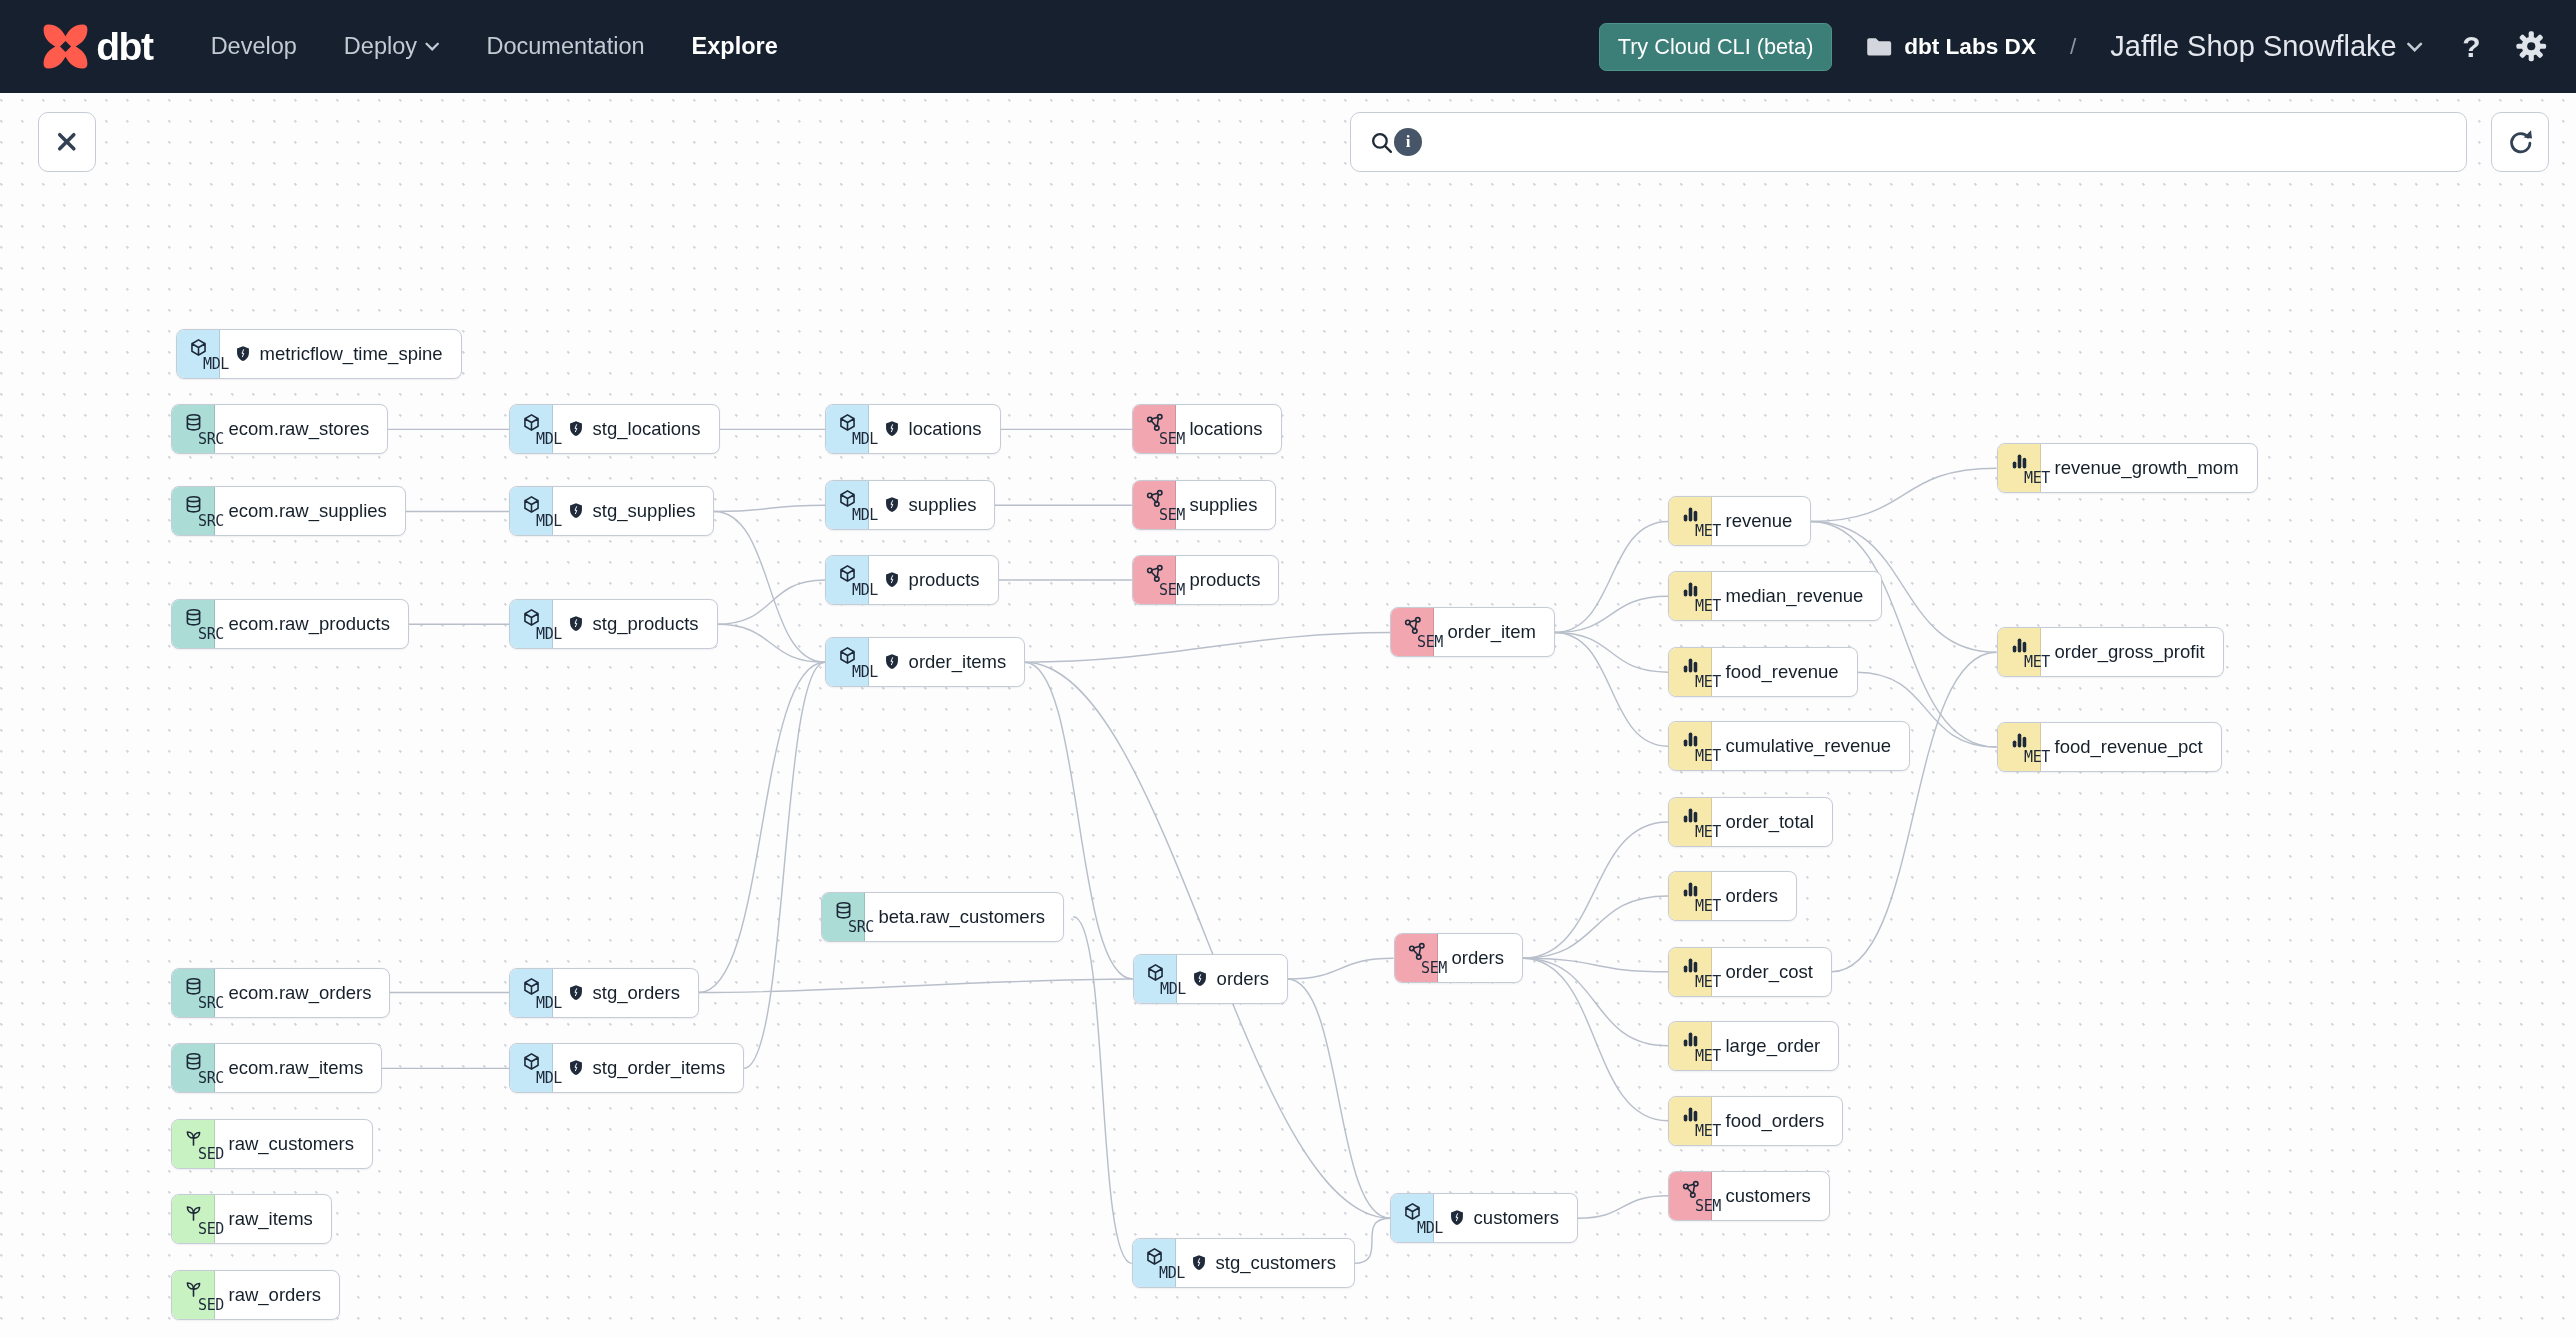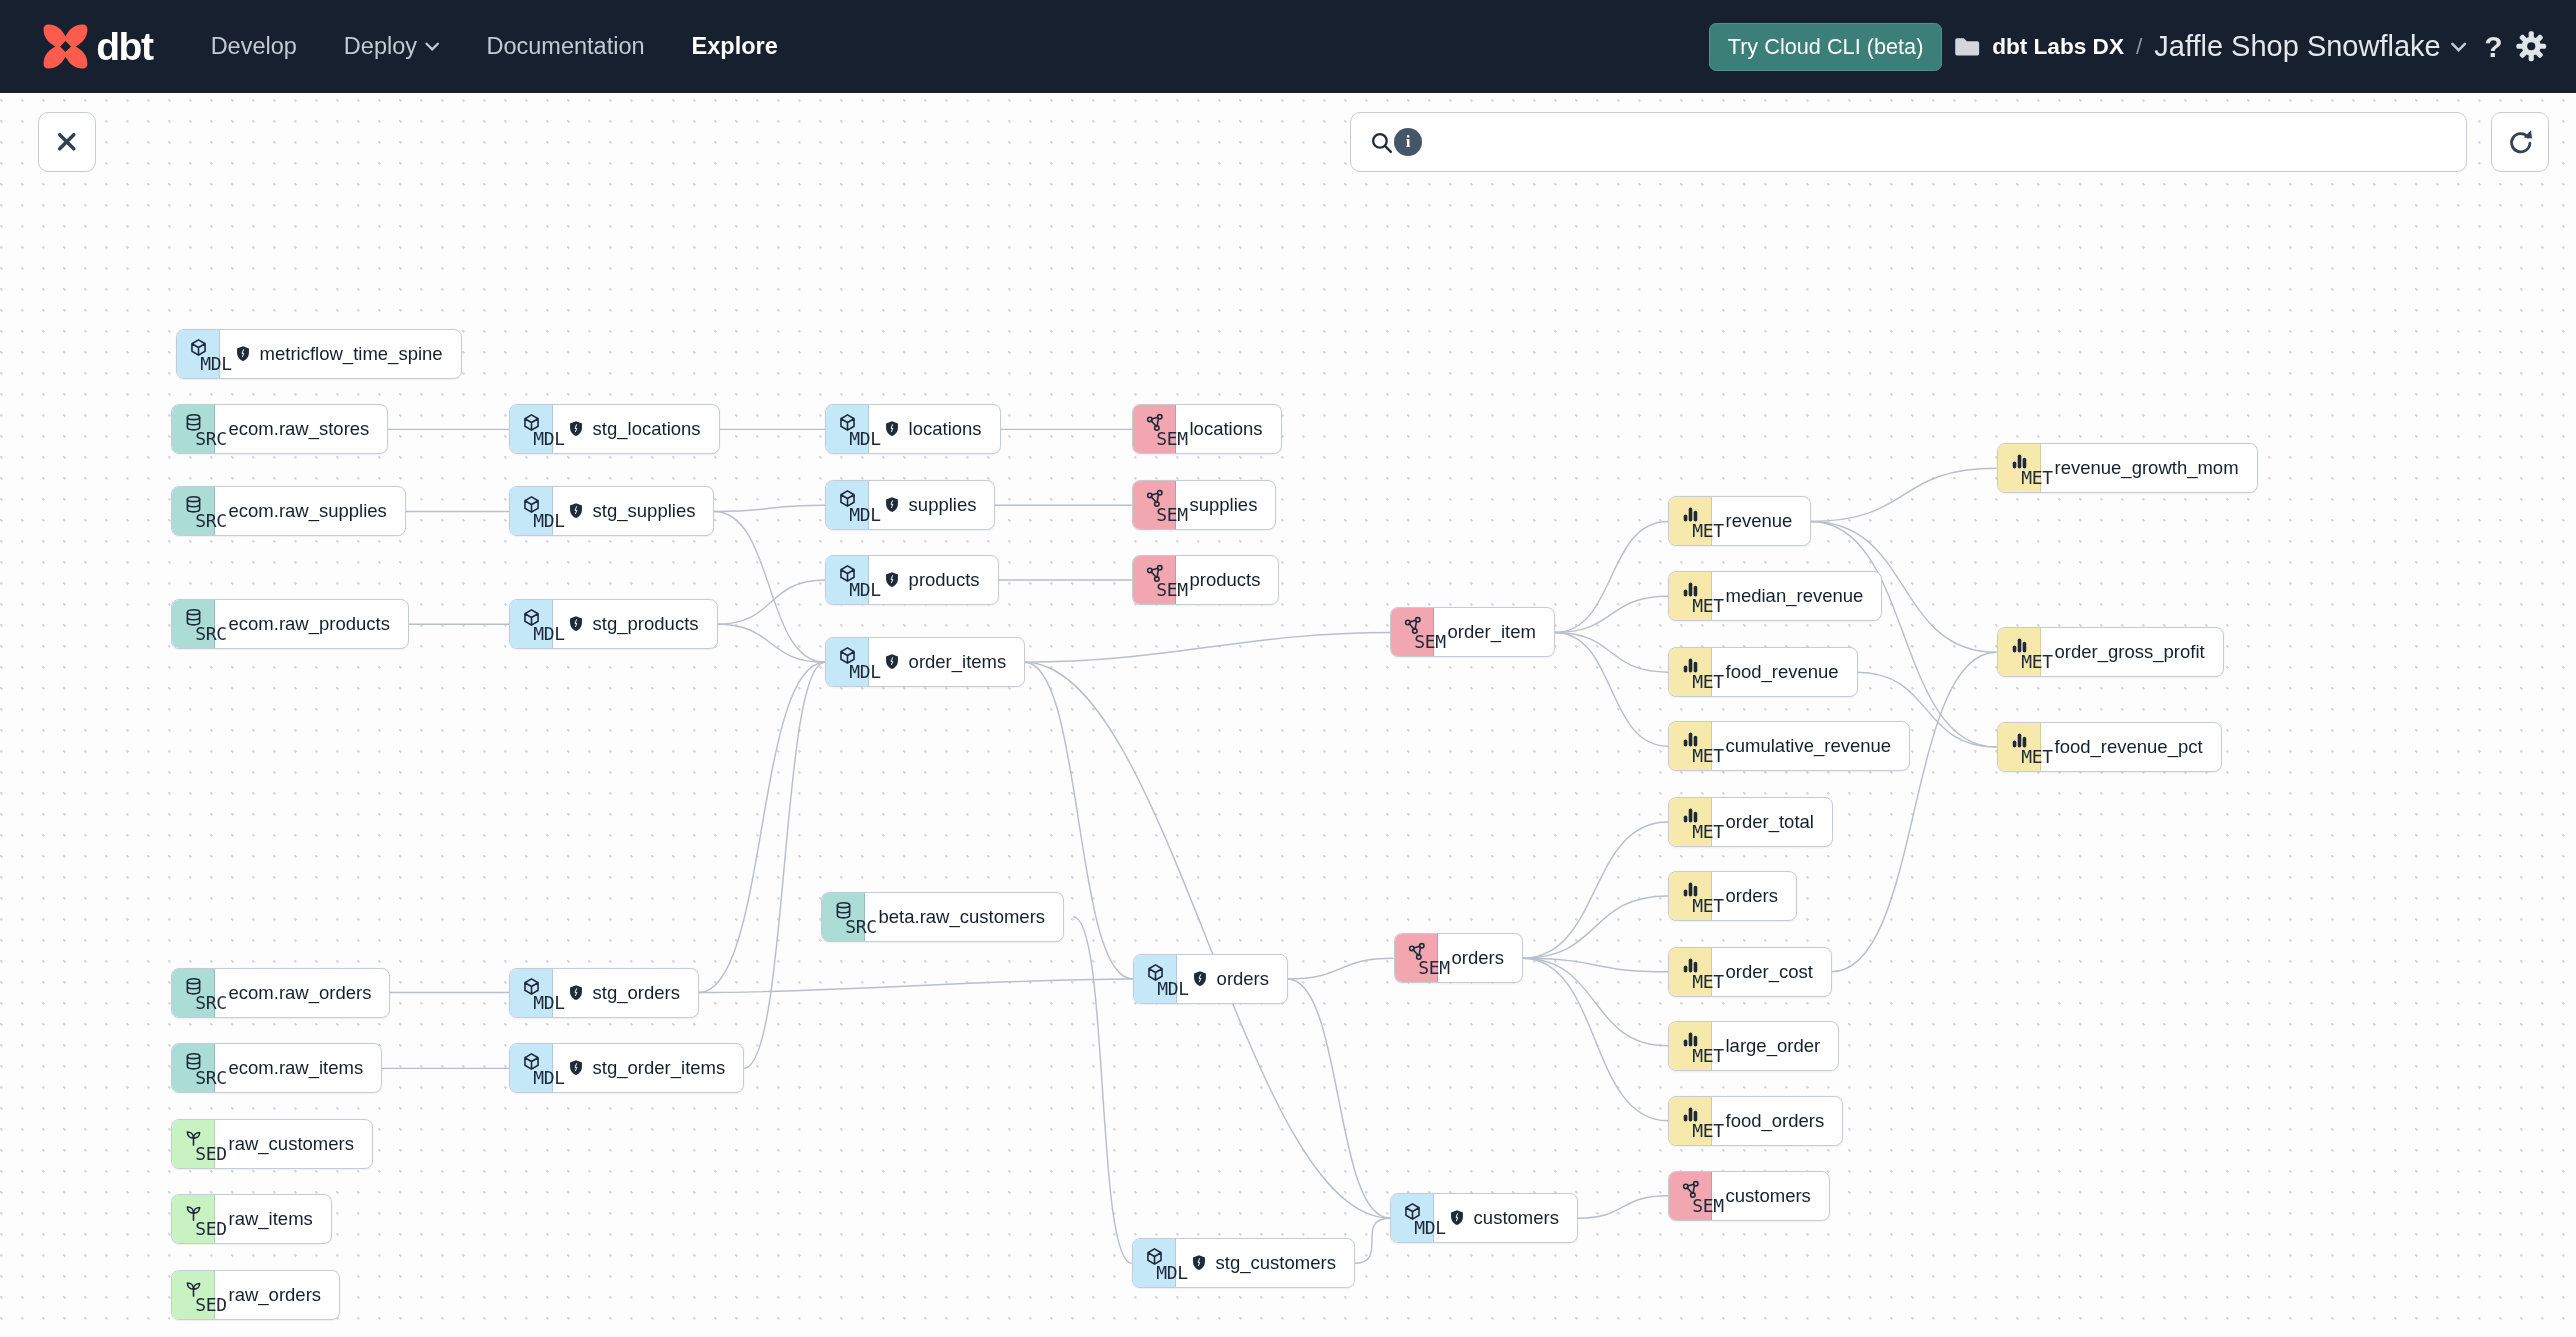--- a/index.html
+++ b/index.html
@@ -13,35 +13,35 @@
   #edge-layer{position:absolute;left:0;top:0;z-index:1;}
   #graph{position:absolute;left:0;top:0;width:2576px;height:1338px;z-index:2;}
 
   
   .node{position:absolute;display:flex;align-items:stretch;height:48px;background:#fff;
     border:0.9px solid #c6ccd5;border-radius:8.1px;box-shadow:0 0.9px 1.8px rgba(16,24,40,.06);
     cursor:pointer;}
   .node-icon{width:42px;display:flex;flex-direction:column;align-items:center;justify-content:center;
     border-right:0.9px solid rgba(20,30,45,.14);border-radius:7.2px 0 0 7.2px;}
   .node-icon svg{display:block;}
-  .node-tag{font-family:"DejaVu Sans Mono",monospace;font-size:18px;line-height:12.6px;
+  .node-tag{font-family:"DejaVu Sans Mono",monospace;font-size:15px;line-height:12.6px;
     color:#1d2939;margin-top:0.9px;letter-spacing:-0.3px;padding-left:36px;}
   .node-label{display:flex;align-items:center;gap:8.1px;padding:0 18px 0 13.5px;
     font-size:18.5px;color:#15202b;white-space:nowrap;}
   .shield{display:flex;align-items:center;}
 
   
   #navbar{position:absolute;left:0;top:0;width:100%;height:93px;background:#16202e;
     display:flex;align-items:center;z-index:5;color:#c3cad3;}
   #brand{display:flex;align-items:center;margin-left:42px;}
   #brand-word{color:#fff;font-size:39px;font-weight:800;letter-spacing:-1.4px;margin-left:7.2px;}
   .nav-items{display:flex;align-items:flex-end;gap:47px;margin-left:58px;font-size:23.5px;}
   .nav-item{display:flex;align-items:center;gap:8.1px;cursor:pointer;}
   .nav-item.active{color:#fff;font-weight:700;}
-  #nav-right{margin-left:auto;display:flex;align-items:center;gap:12px;margin-right:29px;}
+  #nav-right{margin-left:auto;display:flex;align-items:center;gap:34px;margin-right:29px;}
   #cta-btn{background:#3b7f78;border:0.9px solid #4d938b;color:#fff;font-size:21.7px;
     padding:10px 18px;border-radius:7.2px;font-family:inherit;cursor:pointer;}
   #account-group,#project-group{display:flex;align-items:center;gap:10.8px;cursor:pointer;}
   #account-name{color:#fff;font-weight:700;font-size:22.6px;}
   #crumb-sep{color:#8b95a3;font-size:22.6px;}
   #project-name{color:#e4e8ee;font-size:29px;}
   #help-icon{font-size:30px;font-weight:700;color:#dfe4ea;cursor:pointer;margin-left:5.4px;}
   #gear-icon{cursor:pointer;display:flex;}
 
   

